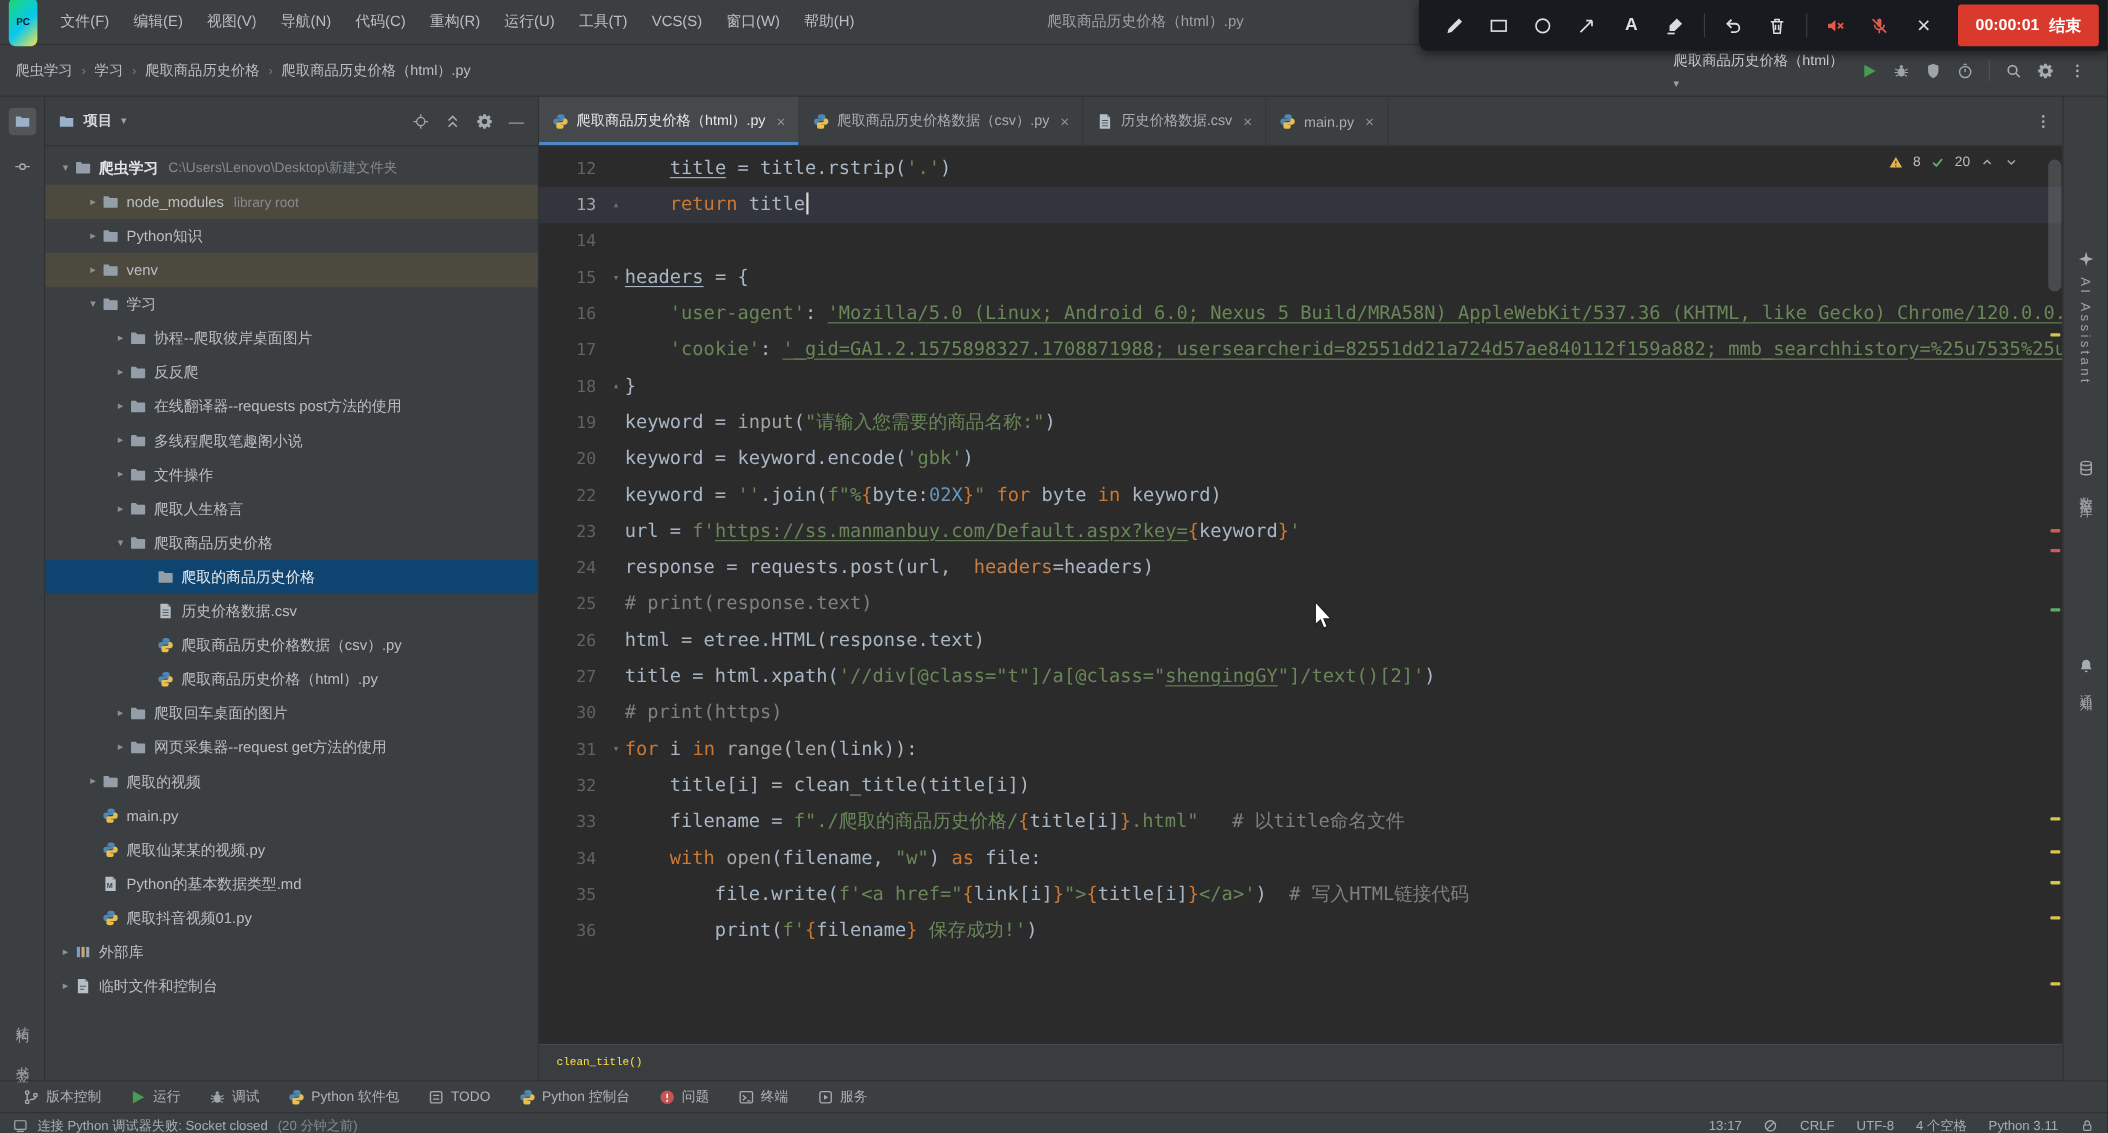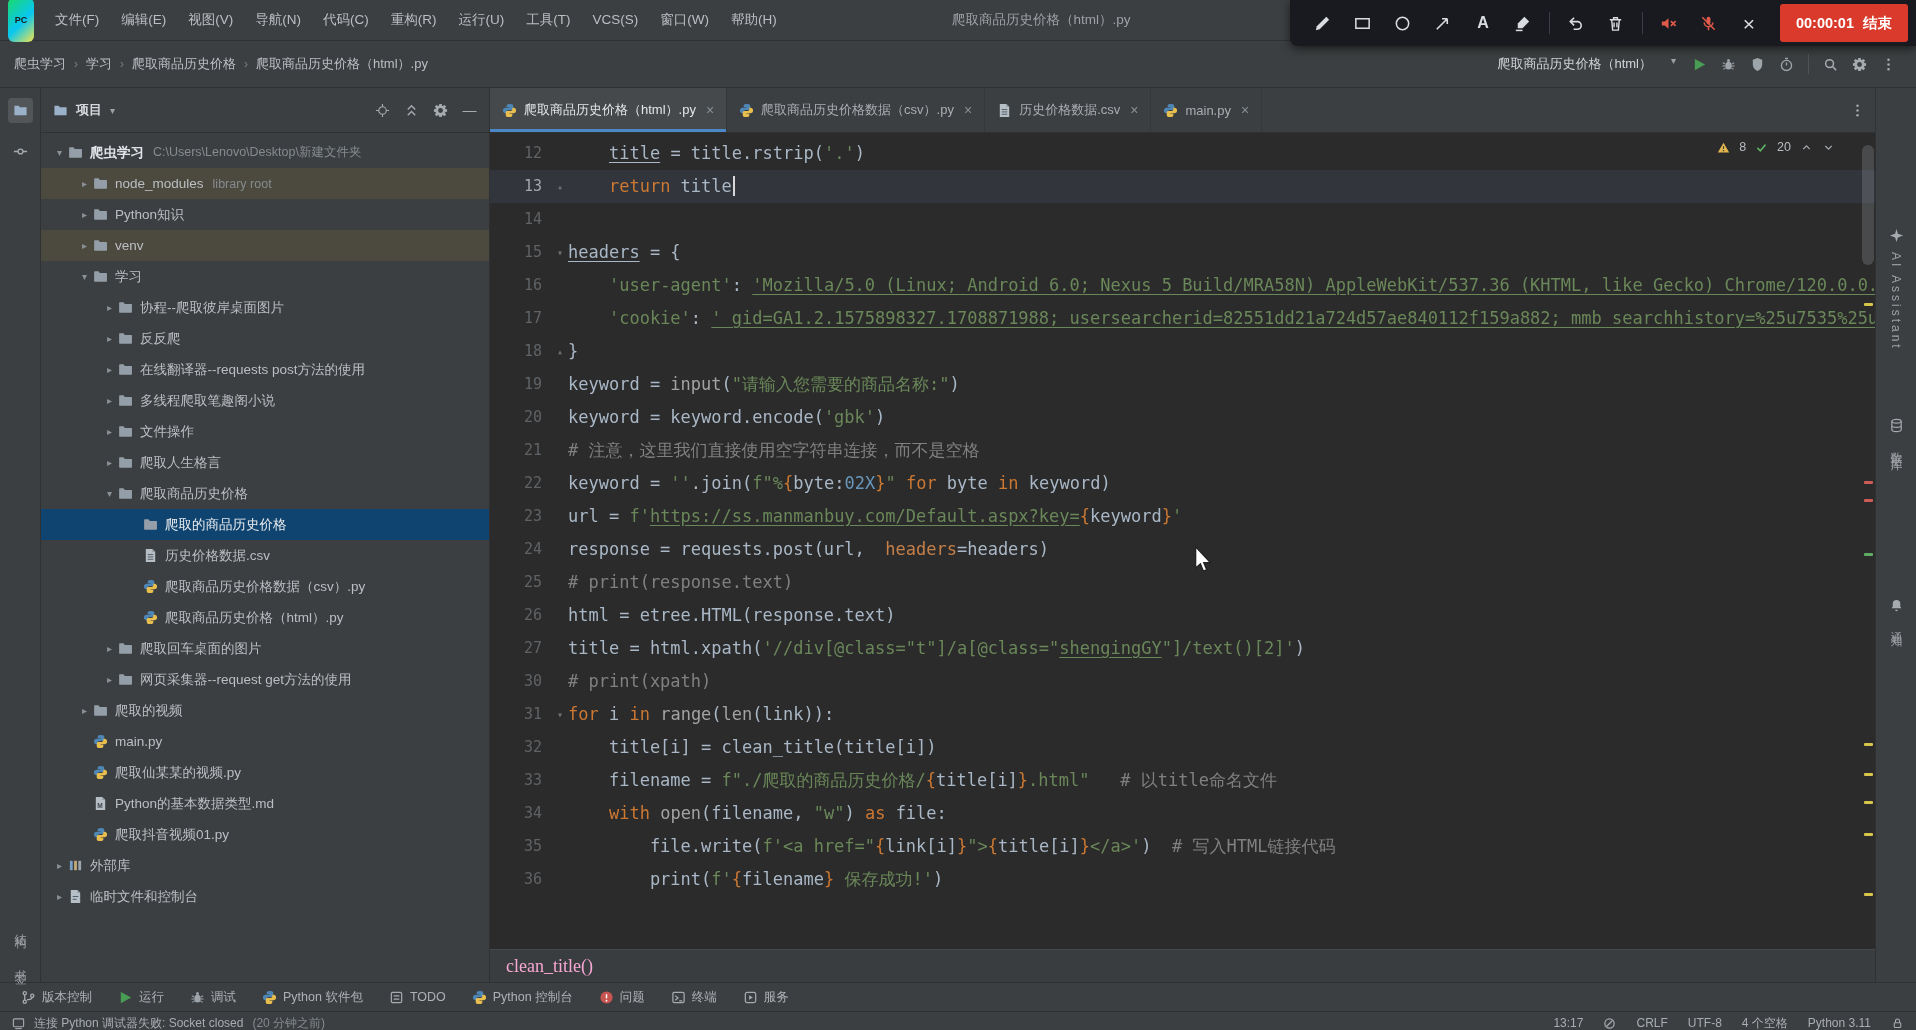--- a/index.html
+++ b/index.html
@@ -17,21 +17,21 @@
         display:flex;align-items:center;justify-content:center;font-size:9px;font-weight:bold;color:#17191a;}
   .menus{display:flex;}
   .menu-item{padding:0 11px;font-size:13.5px;color:#bbbfc4;line-height:40px;white-space:nowrap;}
   .win-title{position:absolute;left:952px;top:0;line-height:40px;font-size:13.5px;color:#9da1a6;white-space:nowrap;}
 
   
   .navbar{height:46px;display:flex;align-items:center;border-bottom:1px solid #2f3133;background:#3c3f41;padding:0 14px;}
   .crumbs{display:flex;align-items:center;gap:8px;font-size:13px;color:#bbbfc4;white-space:nowrap;}
   .crumb-sep{color:#787d81;font-size:12px;}
   .nav-right{margin-left:auto;display:flex;align-items:center;gap:16px;padding-right:6px;}
-  .run-config{display:flex;align-items:flex-start;gap:19px;font-size:13px;color:#d0d4d8;white-space:nowrap;}
+  .run-config{display:flex;align-items:flex-start;gap:7px;font-size:13px;color:#d0d4d8;white-space:nowrap;flex-direction:column;}
   .dd-caret{color:#9da1a6;font-size:10px;}
   .nav-actions{display:flex;align-items:center;gap:14px;}
   .nav-btn{display:inline-flex;}
   .nav-div{width:1px;height:20px;background:#505356;}
 
   
   .main{display:flex;height:894px;}
   .leftbar{width:40px;flex:none;background:#3c3f41;border-right:1px solid #2f3133;position:relative;}
   .lb-top{display:flex;flex-direction:column;align-items:center;padding-top:10px;gap:16px;}
   .lb-item{display:flex;padding:5px;border-radius:4px;}
@@ -73,21 +73,21 @@
   .tk-b{color:#a3a3a3;} .tk-n{color:#6897bb;} .tk-br{color:#cc7832;} .tk-p{color:#c57f49;}
   .u{text-decoration:underline;text-underline-offset:3px;}
   .caret-bar{display:inline-block;width:2px;height:20px;background:#d8d8d8;vertical-align:-4px;margin-left:1px;}
 
   .inspect{position:absolute;top:7px;right:40px;display:flex;align-items:center;gap:9px;
            font-family:"Liberation Sans","DejaVu Sans",sans-serif;font-size:12.5px;color:#b8bcc2;}
   .scroll-thumb{position:absolute;right:1px;top:12px;width:12px;height:120px;background:rgba(164,168,172,0.25);border-radius:6px;}
   .stripe-mark{position:absolute;right:2px;width:9px;height:3px;border-radius:1px;}
 
   .ctx-bar{height:32px;flex:none;background:#3a3d40;border-top:1px solid #47494c;display:flex;align-items:center;
-           padding:0 16px;font-family:Liberation Serif, serif;font-size:18px;color:#f9a8d4;}
+           padding:0 16px;font-family:Liberation Mono, monospace;font-size:10px;color:#fde047;}
 
   .rightbar{width:40px;flex:none;background:#3c3f41;border-left:1px solid #2f3133;position:relative;}
   .rb-group{position:absolute;left:0;width:100%;display:flex;flex-direction:column;align-items:center;gap:9px;}
 
   
   .btoolbar{height:28px;background:#3c3f41;border-top:1px solid #2f3133;display:flex;align-items:center;padding:0 8px;font-size:12.5px;color:#aeb2b8;}
   .bt-item{display:flex;align-items:center;gap:6px;padding:0 13px;height:100%;white-space:nowrap;}
   .statusbar{height:22px;background:#3c3f41;border-top:1px solid #2f3133;display:flex;align-items:center;gap:9px;padding:0 12px;font-size:12px;color:#a8adb3;}
   .sb-suffix{color:#858a90;}
   .sb-right{margin-left:auto;display:flex;align-items:center;gap:20px;}
@@ -568,28 +568,27 @@
         <div class="code-lines" id="code">
             <div class="code-line"><span class="gut">12</span><span class="code-text"><span class="tk-d">    </span><span class="tk-d u">title</span><span class="tk-d"> = title.rstrip(</span><span class="tk-s">'.'</span><span class="tk-d">)</span></span></div>
             <div class="code-line current"><span class="gut">13<span class="fold">▴</span></span><span class="code-text"><span class="tk-d">    </span><span class="tk-k">return</span><span class="tk-d"> title</span><span class="caret-bar"></span></span></div>
             <div class="code-line"><span class="gut">14</span><span class="code-text"></span></div>
             <div class="code-line"><span class="gut">15<span class="fold">▾</span></span><span class="code-text"><span class="tk-d u">headers</span><span class="tk-d"> = {</span></span></div>
             <div class="code-line"><span class="gut">16</span><span class="code-text"><span class="tk-d">    </span><span class="tk-s">'user-agent'</span><span class="tk-d">: </span><span class="tk-s u">'Mozilla/5.0 (Linux; Android 6.0; Nexus 5 Build/MRA58N) AppleWebKit/537.36 (KHTML, like Gecko) Chrome/120.0.0.0 Mobile Safari/537.36'</span></span></div>
             <div class="code-line"><span class="gut">17</span><span class="code-text"><span class="tk-d">    </span><span class="tk-s">'cookie'</span><span class="tk-d">: </span><span class="tk-s u">'_gid=GA1.2.1575898327.1708871988; usersearcherid=82551dd21a724d57ae840112f159a882; mmb_searchhistory=%25u7535%25u8111'</span></span></div>
             <div class="code-line"><span class="gut">18<span class="fold">▴</span></span><span class="code-text"><span class="tk-d">}</span></span></div>
             <div class="code-line"><span class="gut">19</span><span class="code-text"><span class="tk-d">keyword = </span><span class="tk-b">input</span><span class="tk-d">(</span><span class="tk-s">"请输入您需要的商品名称:"</span><span class="tk-d">)</span></span></div>
             <div class="code-line"><span class="gut">20</span><span class="code-text"><span class="tk-d">keyword = keyword.encode(</span><span class="tk-s">'gbk'</span><span class="tk-d">)</span></span></div>
-            <div class="code-line"><span class="gut">21</span><span class="code-text"><span class="tk-c"># 注意，这里我们直接使用空字符串连接，而不是空格</span></span></div>
             <div class="code-line"><span class="gut">22</span><span class="code-text"><span class="tk-d">keyword = </span><span class="tk-s">''</span><span class="tk-d">.join(</span><span class="tk-s">f"%</span><span class="tk-br">{</span><span class="tk-d">byte</span><span class="tk-d">:</span><span class="tk-n">02X</span><span class="tk-br">}</span><span class="tk-s">"</span><span class="tk-d"> </span><span class="tk-k">for</span><span class="tk-d"> byte </span><span class="tk-k">in</span><span class="tk-d"> keyword)</span></span></div>
             <div class="code-line"><span class="gut">23</span><span class="code-text"><span class="tk-d">url = </span><span class="tk-s">f'</span><span class="tk-s u">https://ss.manmanbuy.com/Default.aspx?key=</span><span class="tk-br">{</span><span class="tk-d">keyword</span><span class="tk-br">}</span><span class="tk-s">'</span></span></div>
             <div class="code-line"><span class="gut">24</span><span class="code-text"><span class="tk-d">response = requests.post(url,  </span><span class="tk-p">headers</span><span class="tk-d">=headers)</span></span></div>
             <div class="code-line"><span class="gut">25</span><span class="code-text"><span class="tk-c"># print(response.text)</span></span></div>
             <div class="code-line"><span class="gut">26</span><span class="code-text"><span class="tk-d">html = etree.HTML(response.text)</span></span></div>
             <div class="code-line"><span class="gut">27</span><span class="code-text"><span class="tk-d">title = html.xpath(</span><span class="tk-s">'//div[@class="t"]/a[@class="</span><span class="tk-s u">shengingGY</span><span class="tk-s">"]/text()[2]'</span><span class="tk-d">)</span></span></div>
-            <div class="code-line"><span class="gut">30</span><span class="code-text"><span class="tk-c"># print(xpath)</span></span></div>
+            <div class="code-line"><span class="gut">30</span><span class="code-text"><span class="tk-c"># print(https)</span></span></div>
             <div class="code-line"><span class="gut">31<span class="fold">▾</span></span><span class="code-text"><span class="tk-k">for</span><span class="tk-d"> i </span><span class="tk-k">in</span><span class="tk-d"> </span><span class="tk-b">range</span><span class="tk-d">(</span><span class="tk-b">len</span><span class="tk-d">(link)):</span></span></div>
             <div class="code-line"><span class="gut">32</span><span class="code-text"><span class="tk-d">    title[i] = clean_title(title[i])</span></span></div>
             <div class="code-line"><span class="gut">33</span><span class="code-text"><span class="tk-d">    filename = </span><span class="tk-s">f"./爬取的商品历史价格/</span><span class="tk-br">{</span><span class="tk-d">title[i]</span><span class="tk-br">}</span><span class="tk-s">.html"</span><span class="tk-d">   </span><span class="tk-c"># 以title命名文件</span></span></div>
             <div class="code-line"><span class="gut">34</span><span class="code-text"><span class="tk-d">    </span><span class="tk-k">with</span><span class="tk-d"> </span><span class="tk-b">open</span><span class="tk-d">(filename, </span><span class="tk-s">"w"</span><span class="tk-d">) </span><span class="tk-k">as</span><span class="tk-d"> file:</span></span></div>
             <div class="code-line"><span class="gut">35</span><span class="code-text"><span class="tk-d">        file.write(</span><span class="tk-s">f'&lt;a href="</span><span class="tk-br">{</span><span class="tk-d">link[i]</span><span class="tk-br">}</span><span class="tk-s">"&gt;</span><span class="tk-br">{</span><span class="tk-d">title[i]</span><span class="tk-br">}</span><span class="tk-s">&lt;/a&gt;'</span><span class="tk-d">)</span><span class="tk-d">  </span><span class="tk-c"># 写入HTML链接代码</span></span></div>
             <div class="code-line"><span class="gut">36</span><span class="code-text"><span class="tk-d">        print(</span><span class="tk-s">f'</span><span class="tk-br">{</span><span class="tk-d">filename</span><span class="tk-br">}</span><span class="tk-s"> 保存成功!'</span><span class="tk-d">)</span></span></div>
           </div>
         <div class="inspect">
           <span class="ic xs">
               <svg viewBox="0 0 16 16">

